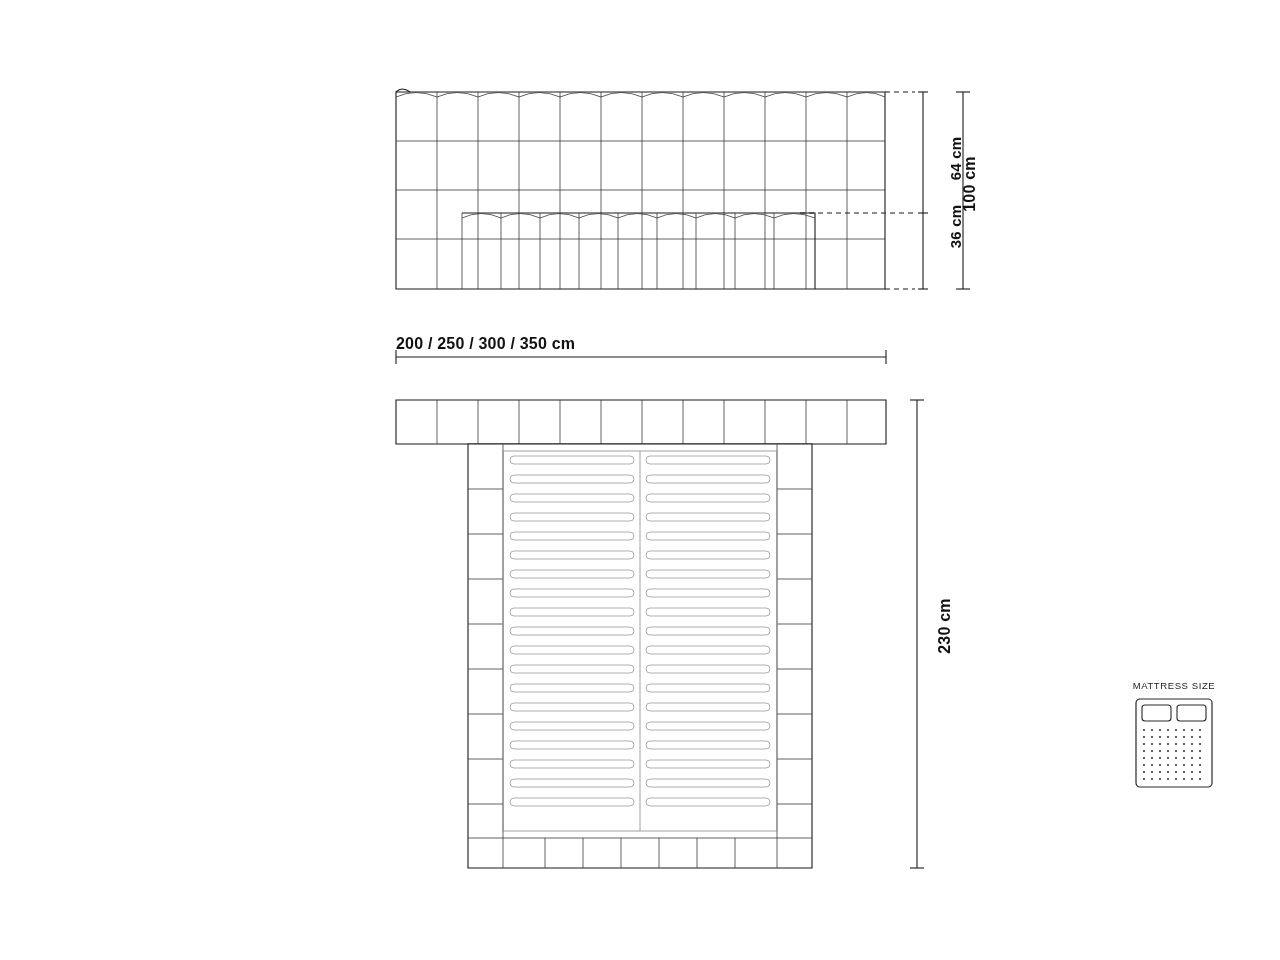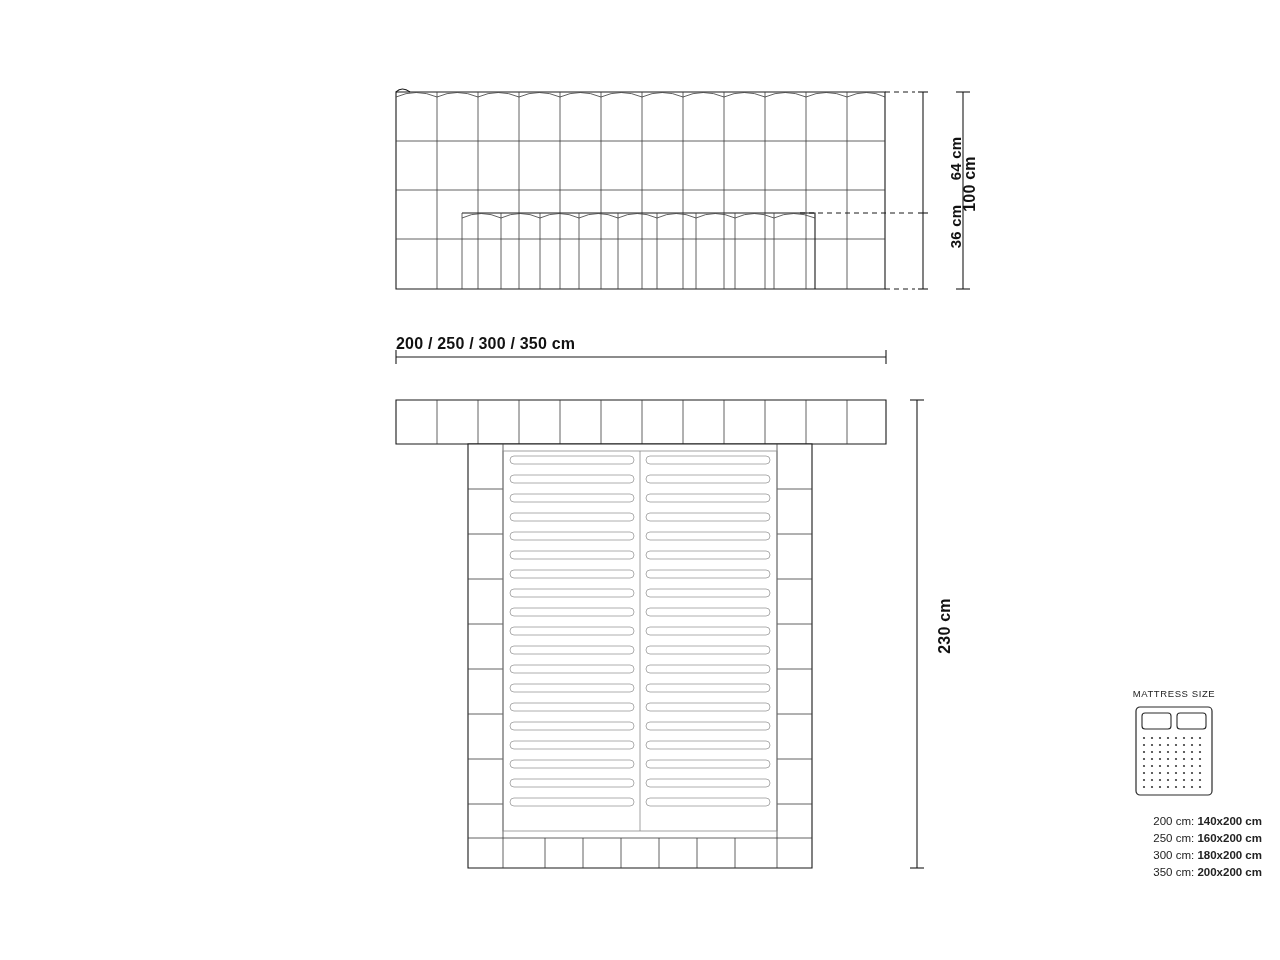--- a/index.html
+++ b/index.html
@@ -43,21 +43,21 @@
     position: absolute;
     left: 1084px;
     top: 676px;
     width: 180px;
   }
   .legend-title {
     font-size: 9.5px;
     letter-spacing: 0.6px;
     color: #222;
     text-align: center;
-    margin: 12px 0 6px 0;
+    margin: 4px 0 6px 0;
     font-weight: normal;
   }
   .legend-icon {
     width: 80px;
     height: 92px;
     margin: 0 auto;
     position: relative;
   }
   .legend-list {
     margin-top: 16px;
@@ -380,33 +380,15 @@
             <circle cx="26" cy="82" r="1.1"></circle>
             <circle cx="34" cy="82" r="1.1"></circle>
             <circle cx="42" cy="82" r="1.1"></circle>
             <circle cx="50" cy="82" r="1.1"></circle>
             <circle cx="58" cy="82" r="1.1"></circle>
             <circle cx="66" cy="82" r="1.1"></circle>
         </g>
       </svg>
     </div>
 
-    <div class="legend-list">
-      <div class="legend-row">
-        <span class="lbl">200 cm:</span>
-        <b>140x200 cm</b>
-      </div>
-      <div class="legend-row">
-        <span class="lbl">250 cm:</span>
-        <b>160x200 cm</b>
-      </div>
-      <div class="legend-row">
-        <span class="lbl">300 cm:</span>
-        <b>180x200 cm</b>
-      </div>
-      <div class="legend-row">
-        <span class="lbl">350 cm:</span>
-        <b>200x200 cm</b>
-      </div>
-    </div>
   </div>
 
 </div>
 
 </body></html>

